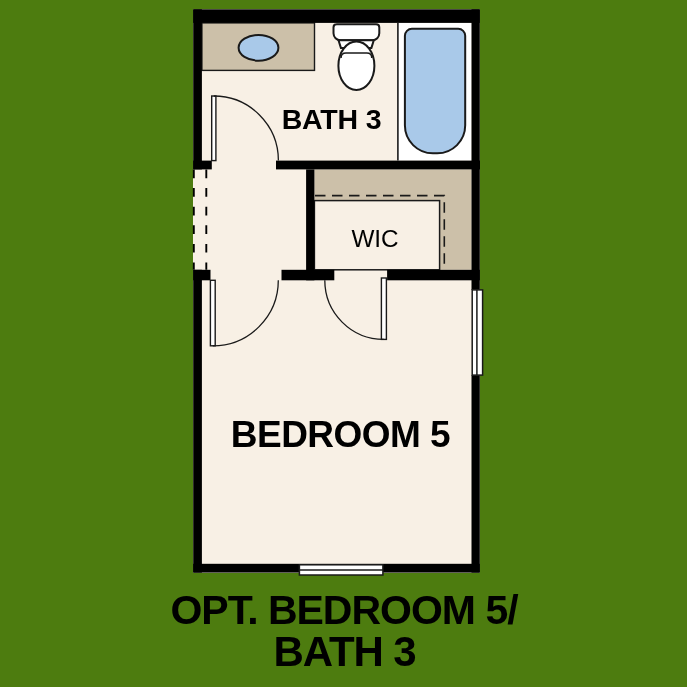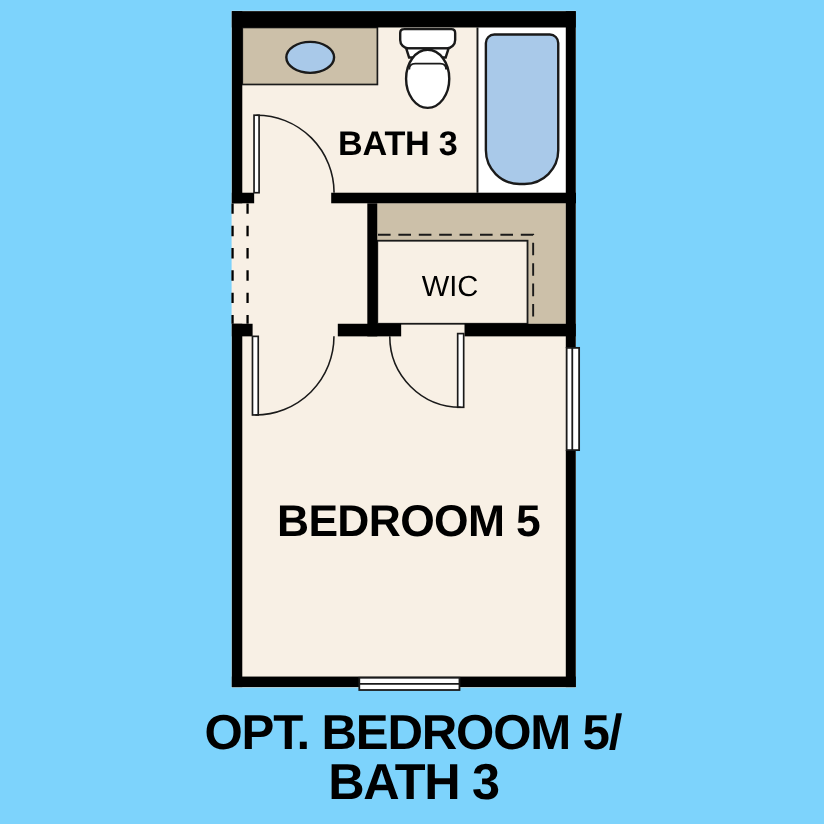--- a/index.html
+++ b/index.html
@@ -1,16 +1,16 @@
 <!DOCTYPE html>
 <html><head>
 <meta charset="utf-8">
 <style>
   html,body{margin:0;padding:0;background:#ffffff;}
-  .page{width:687px;height:687px;position:relative;background:#7dd3fc;}
+  .page{width:687px;height:687px;position:relative;background:#4d7c0f;}
   svg{display:block;}
   text{font-family:"Liberation Sans", sans-serif;}
 </style>
 </head>
 <body>
 <div class="page">
 <svg width="687" height="687" viewBox="0 0 687 687">
 
   <rect x="193" y="9" width="287" height="564" fill="#f8f0e5"></rect>
 

